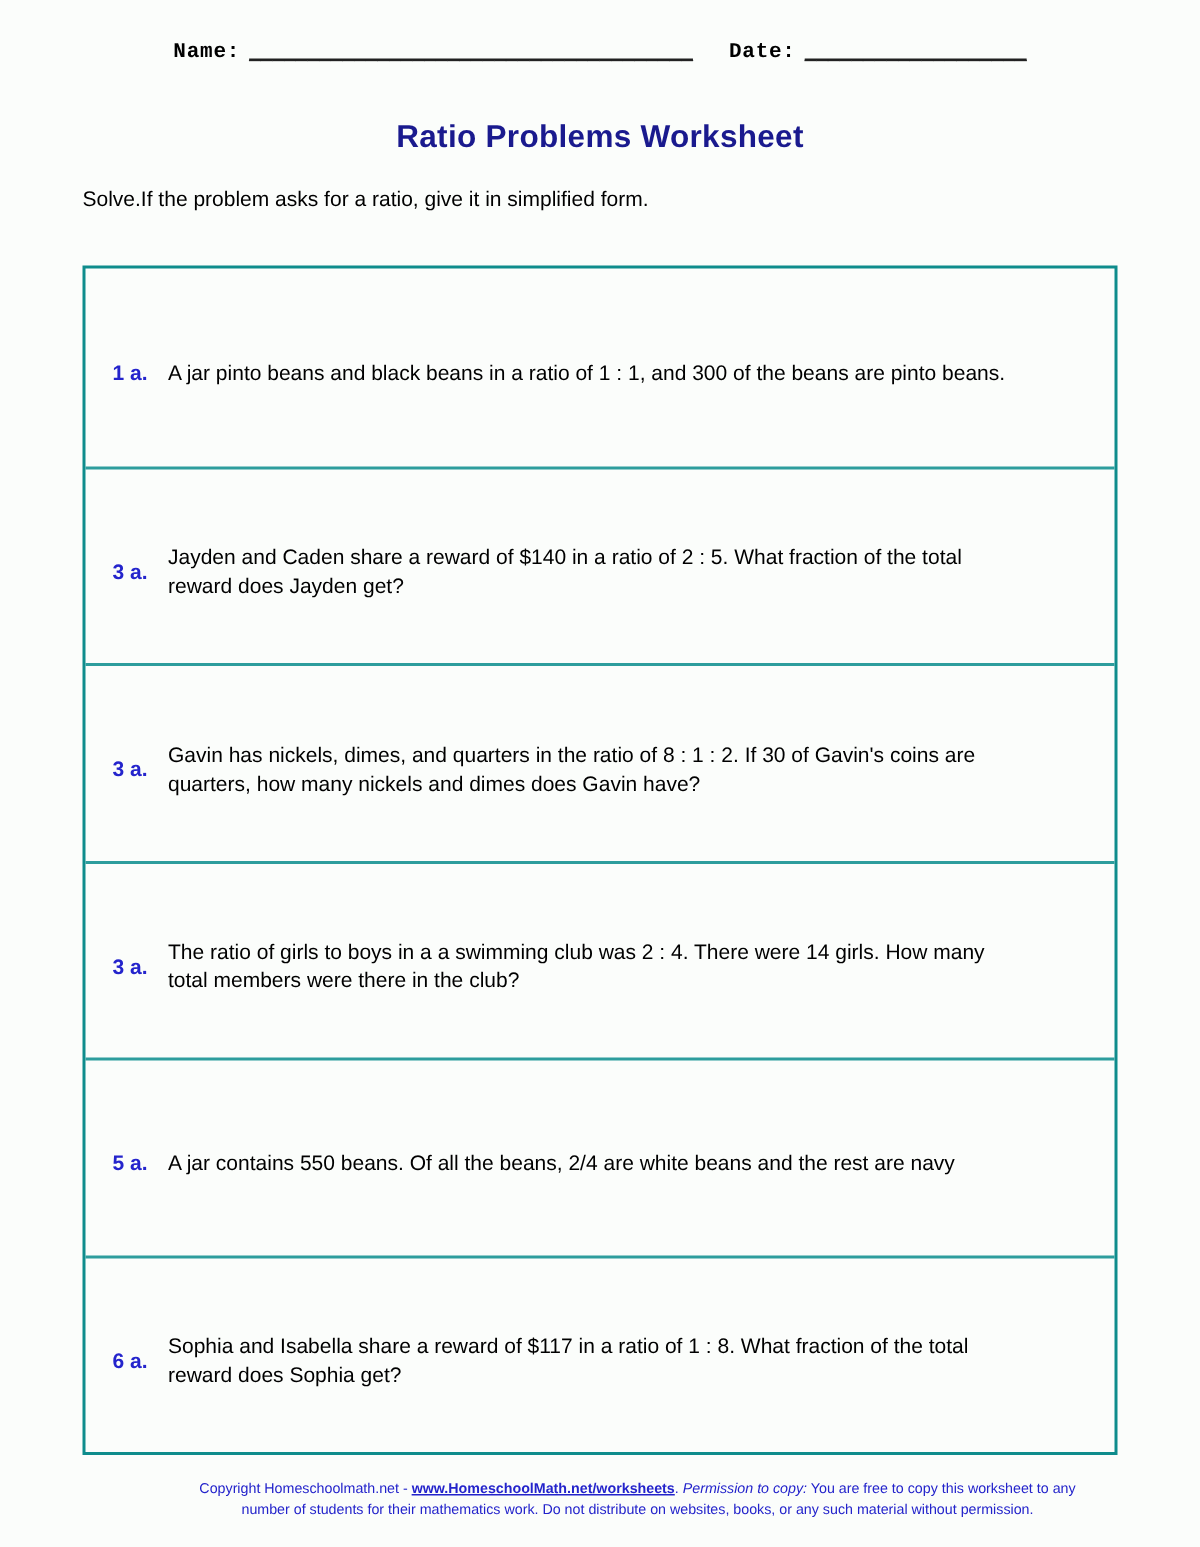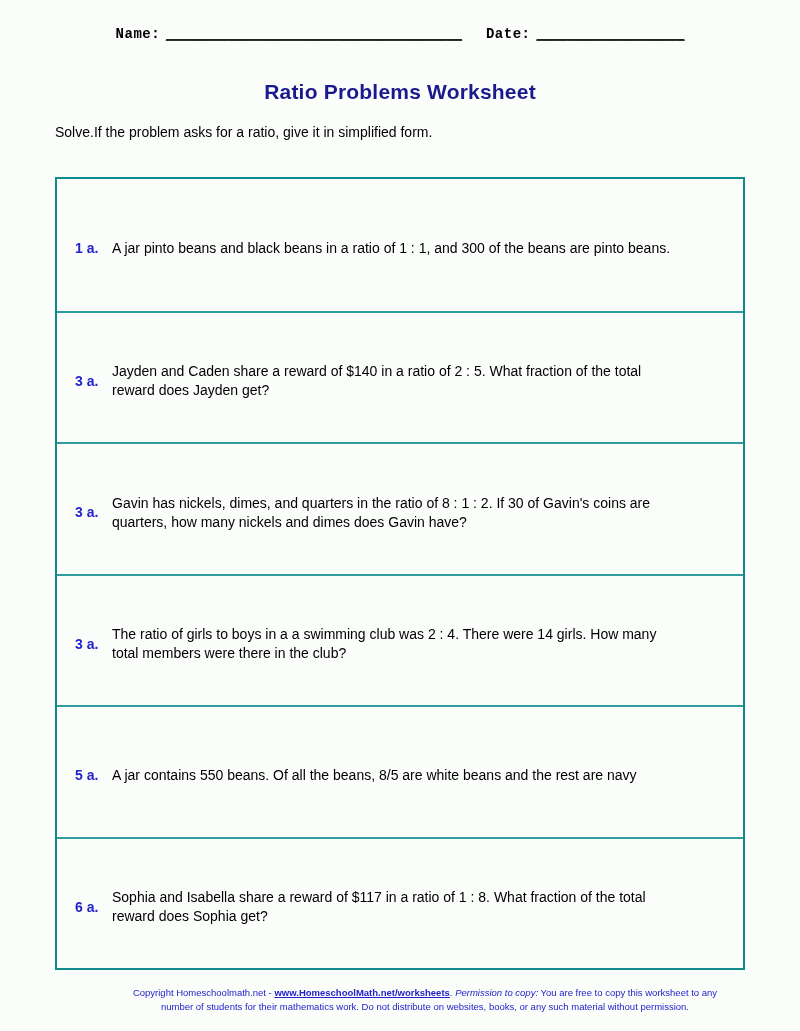--- a/index.html
+++ b/index.html
@@ -160,21 +160,21 @@
       <span class="num">3 a.</span>
       <div class="ptext">
         <div>The ratio of girls to boys in a a swimming club was 2 : 4. There were 14 girls. How many</div>
         <div>total members were there in the club?</div>
       </div>
     </div>
 
     <div class="row">
       <span class="num">5 a.</span>
       <div class="ptext">
-        <div>A jar contains 550 beans. Of all the beans, 8/5 are white beans and the rest are navy</div>
+        <div>A jar contains 550 beans. Of all the beans, 2/4 are white beans and the rest are navy</div>
       </div>
     </div>
 
     <div class="row">
       <span class="num">6 a.</span>
       <div class="ptext">
         <div>Sophia and Isabella share a reward of $117 in a ratio of 1 : 8. What fraction of the total</div>
         <div>reward does Sophia get?</div>
       </div>
     </div>

